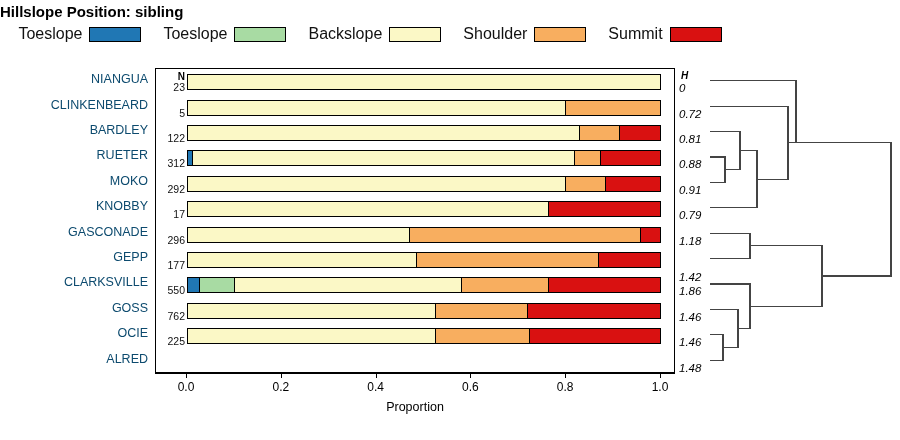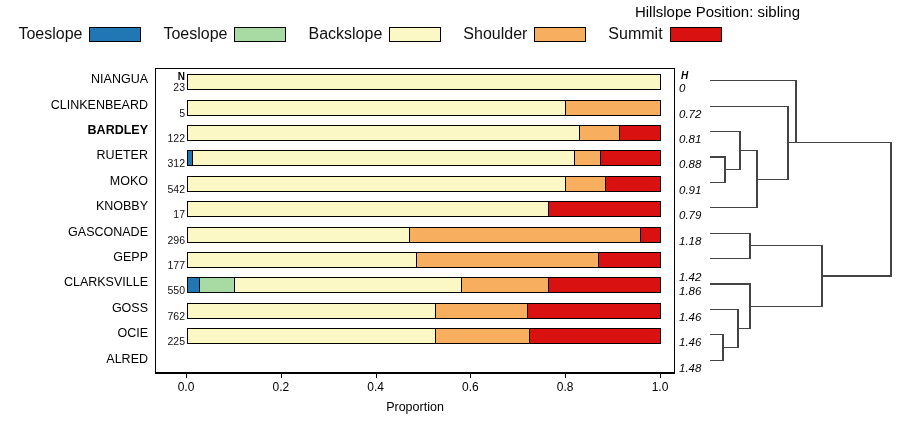--- a/index.html
+++ b/index.html
@@ -5,22 +5,22 @@
   html,body{margin:0;padding:0;}
   body{
     width:900px;height:440px;background:#ffffff;
     font-family:"Liberation Sans", sans-serif;
     color:#000;overflow:hidden;position:relative;
   }
   #root{position:relative;width:900px;height:440px;}
 
   
   .chart-title{
-    position:absolute;left:0;top:3px;width:800px;text-align:right;
-    font-size:15px;font-weight:normal;letter-spacing:0px;
+    position:absolute;left:0;top:3px;width:800px;text-align:left;
+    font-size:15px;font-weight:bold;letter-spacing:0px;
   }
 
   
   .legend{
     position:absolute;left:0;top:26px;width:740px;
     display:flex;justify-content:center;align-items:center;gap:22px;
   }
   .legend-item{display:flex;align-items:center;gap:7px;}
   .legend-label{font-size:16px;color:#111;line-height:1;}
   .legend-swatch{
@@ -57,23 +57,23 @@
   }
   .col-head-h{
     position:absolute;left:681px;top:70px;width:36px;text-align:left;
     font-size:10px;font-weight:bold;font-style:italic;
   }
 
   
   .ynames{position:absolute;left:0px;top:68px;width:150px;height:305px;}
   .yname{
     position:absolute;left:0;width:148px;text-align:right;
-    font-size:12.5px;color:#000000;line-height:1;
-  }
-  .yname.bold{font-weight:bold;}
+    font-size:12.5px;color:#0c4a6e;line-height:1;
+  }
+  .yname.bold{font-weight:normal;}
 
   
   .hvals{position:absolute;left:679px;top:68px;width:42px;height:305px;}
   .hval{
     position:absolute;left:0;width:40px;text-align:left;
     font-size:11.5px;font-style:italic;color:#000;line-height:1;
   }
 
   
   .xaxis{position:absolute;left:155px;top:373px;width:520px;height:40px;}
@@ -165,21 +165,21 @@
       <div class="row" style="top: 80.4px;">
         <div class="n-val" style="top: 9px;">312</div>
         <div class="bar" style="top: 1px;">
           <div class="seg" title="Toeslope: 0.01" style="width: 1%; background: rgb(32, 119, 180);"></div>
           <div class="seg" title="Backslope: 0.81" style="width: 81%; background: rgb(251, 248, 198);"></div>
           <div class="seg" title="Shoulder: 0.055" style="width: 5.5%; background: rgb(248, 174, 95);"></div>
           <div class="seg" title="Summit: 0.125" style="width: 12.5%; background: rgb(217, 17, 17);"></div>
         </div>
       </div>
       <div class="row" style="top: 105.8px;">
-        <div class="n-val" style="top: 9px;">542</div>
+        <div class="n-val" style="top: 9px;">292</div>
         <div class="bar" style="top: 1px;">
           <div class="seg" title="Backslope: 0.8" style="width: 80%; background: rgb(251, 248, 198);"></div>
           <div class="seg" title="Shoulder: 0.085" style="width: 8.5%; background: rgb(248, 174, 95);"></div>
           <div class="seg" title="Summit: 0.115" style="width: 11.5%; background: rgb(217, 17, 17);"></div>
         </div>
       </div>
       <div class="row" style="top: 131.2px;">
         <div class="n-val" style="top: 9px;">17</div>
         <div class="bar" style="top: 1px;">
           <div class="seg" title="Backslope: 0.765" style="width: 76.5%; background: rgb(251, 248, 198);"></div>

